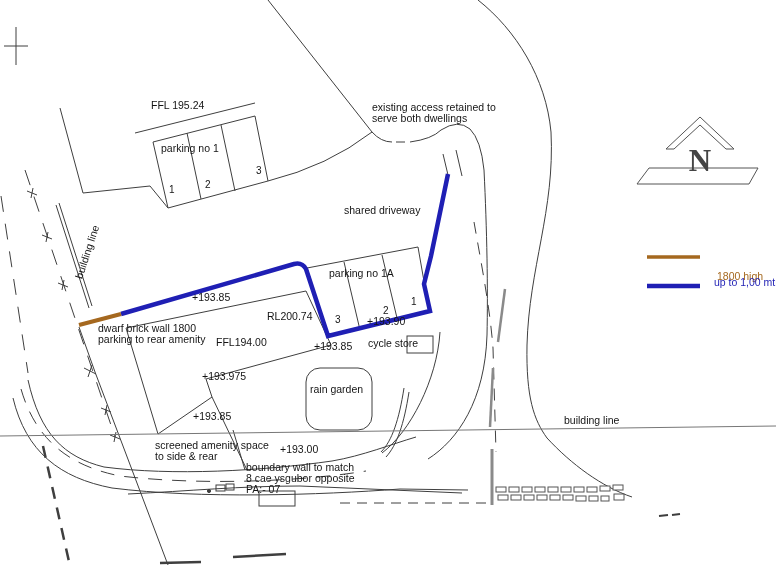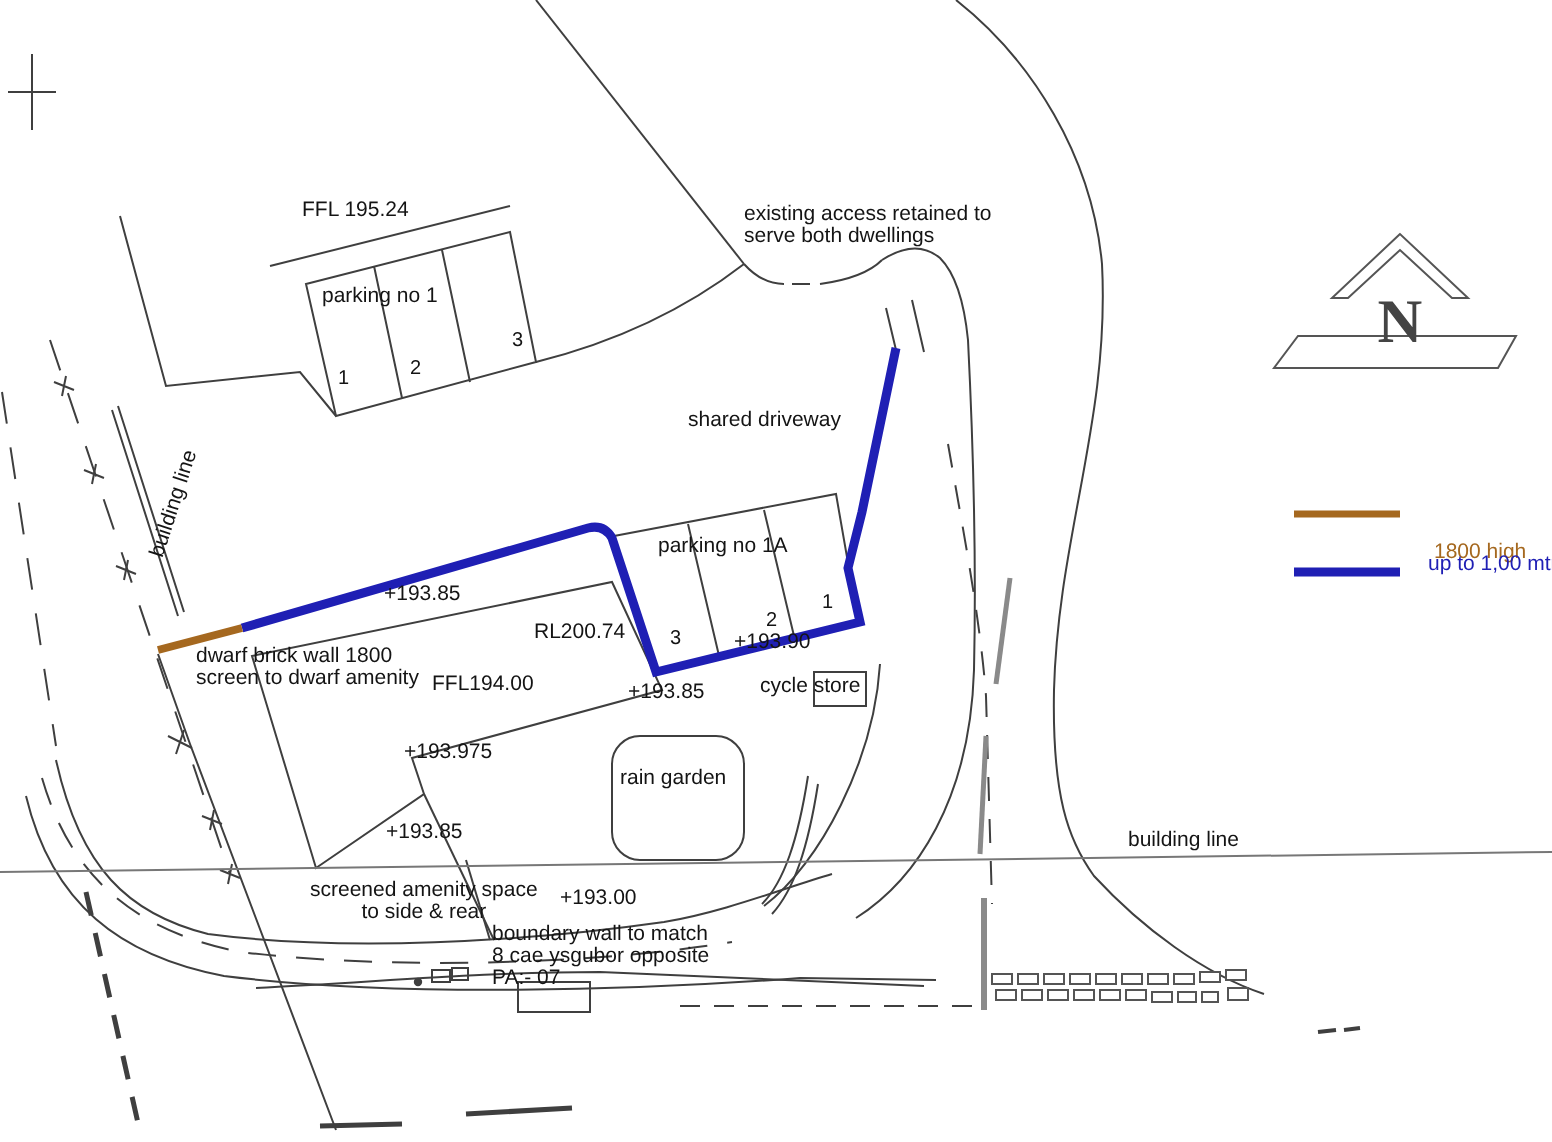--- a/index.html
+++ b/index.html
@@ -135,38 +135,38 @@
     <div>existing access retained to</div>
     <div>serve both dwellings</div>
   </div>
 
   <div class="lbl" style="left:344px;top:205px;">shared driveway</div>
 
   <div class="lbl rot-left" style="left:84px;top:269px;">building line</div>
 
   <div class="lbl" style="left:98px;top:283px;margin-top:40px;">
     <div>dwarf brick wall 1800</div>
-    <div>screen to dwarf amenity</div>
+    <div>parking to rear amenity</div>
   </div>
 
   <div class="lbl" style="left:192px;top:292px;">+193.85</div>
   <div class="lbl" style="left:329px;top:268px;">parking no 1A</div>
   <div class="lbl small" style="left:335px;top:314px;">3</div>
   <div class="lbl small" style="left:383px;top:305px;">2</div>
   <div class="lbl small" style="left:411px;top:296px;">1</div>
   <div class="lbl" style="left:267px;top:311px;">RL200.74</div>
   <div class="lbl" style="left:367px;top:316px;">+193.90</div>
   <div class="lbl" style="left:314px;top:341px;">+193.85</div>
-  <div class="lbl" style="left:380px;top:338px;">cycle store</div>
+  <div class="lbl" style="left:368px;top:338px;">cycle store</div>
   <div class="lbl" style="left:188px;top:337px;padding-left:28px;">FFL194.00</div>
   <div class="lbl" style="left:202px;top:371px;">+193.975</div>
   <div class="lbl" style="left:310px;top:384px;">rain garden</div>
   <div class="lbl" style="left:193px;top:411px;">+193.85</div>
 
-  <div class="lbl" style="left:155px;top:440px;text-align:center;">
+  <div class="lbl" style="left:155px;top:440px;">
     <div>screened amenity space</div>
     <div>to side &amp; rear</div>
   </div>
 
   <div class="lbl" style="left:280px;top:444px;">+193.00</div>
 
   <div class="lbl" style="left:246px;top:462px;">
     <div>boundary wall to match</div>
     <div>8 cae ysgubor opposite</div>
     <div>PA:- 07</div>

